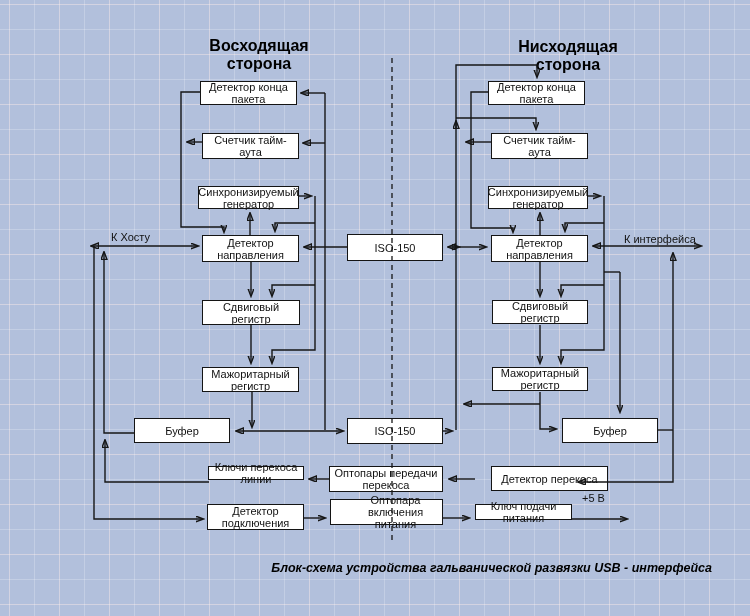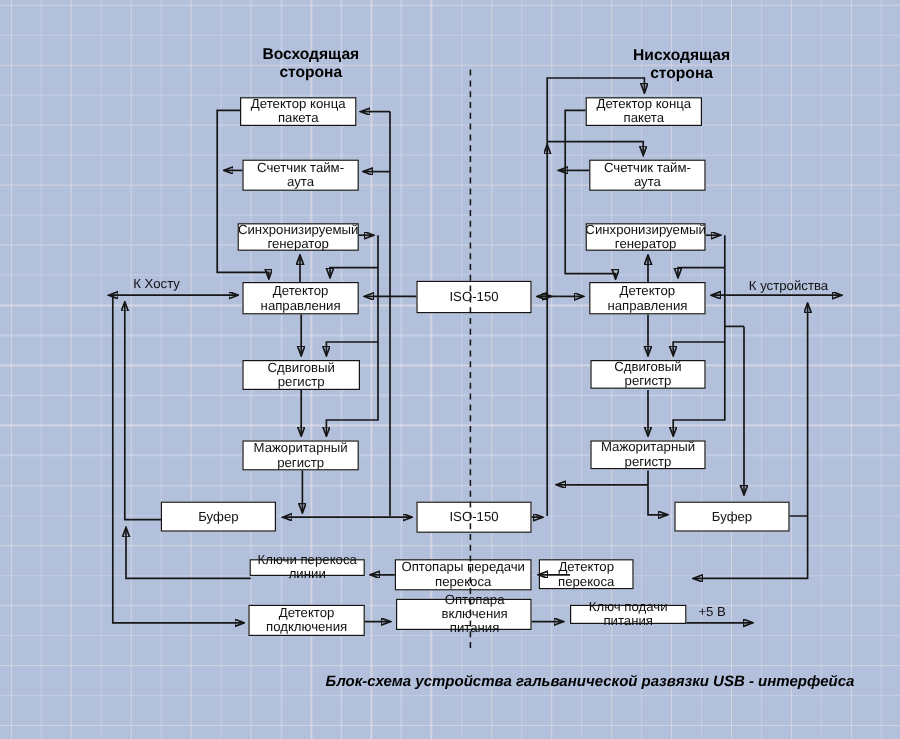--- a/index.html
+++ b/index.html
@@ -22,21 +22,21 @@
     background:#ffffff;
     border:1.5px solid #141414;
     display:flex;align-items:center;justify-content:center;
     text-align:center;
     font-size:11px;line-height:12px;color:#111;
     padding:1px 2px;
     z-index:2;
   }
   .hdr{
     position:absolute;
-    font-size:13px;font-weight:bold;color:#000;
+    font-size:16px;font-weight:bold;color:#000;
     text-align:center;z-index:3;
   }
   .edge-label{
     position:absolute;
     font-size:11px;color:#111;z-index:3;white-space:nowrap;
   }
   .caption{
     position:absolute;left:0;top:561px;width:712px;
     text-align:right;
     font-size:12.5px;font-weight:bold;font-style:italic;color:#000;
@@ -48,22 +48,22 @@
 </style>
 </head>
 <body>
 
 <div class="canvas">
 
   <div class="hdr" style="left:198px;top:37px;width:122px;">Восходящая сторона</div>
   <div class="hdr" style="left:486px;top:38px;width:124px;margin-left:20px;">Нисходящая сторона</div>
 
   <div class="edge-label" style="left:111px;top:231px;">К Хосту</div>
-  <div class="edge-label" style="left:624px;top:233px;">К устройства</div>
-  <div class="edge-label" style="left:582px;top:504px;">+5 В</div>
+  <div class="edge-label" style="left:624px;top:233px;">К интерфейса</div>
+  <div class="edge-label" style="left:582px;top:492px;">+5 В</div>
 
   <div class="node" style="left:200px;top:81px;width:97px;height:24px;">
       <span>Детектор конца пакета</span>
     </div>
   <div class="node" style="left:202px;top:133px;width:97px;height:26px;">
       <span>Счетчик тайм-аута</span>
     </div>
   <div class="node" style="left:198px;top:186px;width:101px;height:23px;">
       <span>Синхронизируемый генератор</span>
     </div>
@@ -108,21 +108,21 @@
   <div class="node" style="left:562px;top:418px;width:96px;height:25px;">
       <span>Буфер</span>
     </div>
 
   <div class="node" style="left:208px;top:466px;width:96px;height:14px;">
       <span>Ключи перекоса линии</span>
     </div>
   <div class="node" style="left:329px;top:466px;width:114px;height:26px;">
       <span>Оптопары передачи перекоса</span>
     </div>
-  <div class="node" style="left:449px;top:466px;width:79px;height:25px;align-items:center;">
+  <div class="node" style="left:491px;top:466px;width:117px;height:25px;align-items:center;">
       <span>Детектор перекоса</span>
     </div>
   <div class="node" style="left:207px;top:504px;width:97px;height:26px;">
       <span>Детектор подключения</span>
     </div>
   <div class="node" style="left:330px;top:499px;width:113px;height:26px;padding-left:20px;">
       <span>Оптопара включения питания</span>
     </div>
   <div class="node" style="left:475px;top:504px;width:97px;height:16px;">
       <span>Ключ подачи питания</span>

